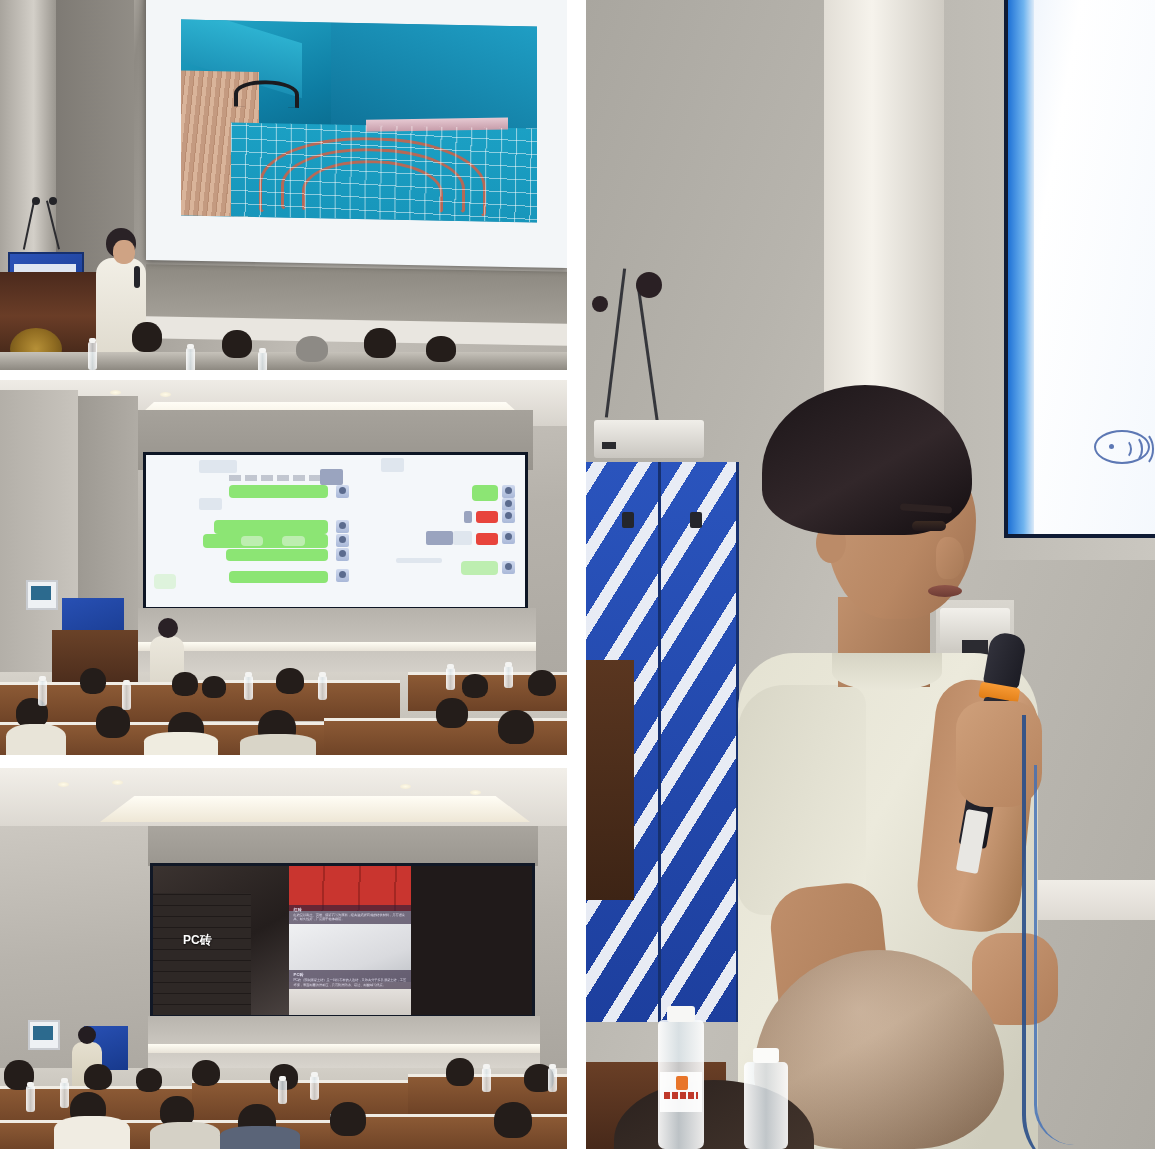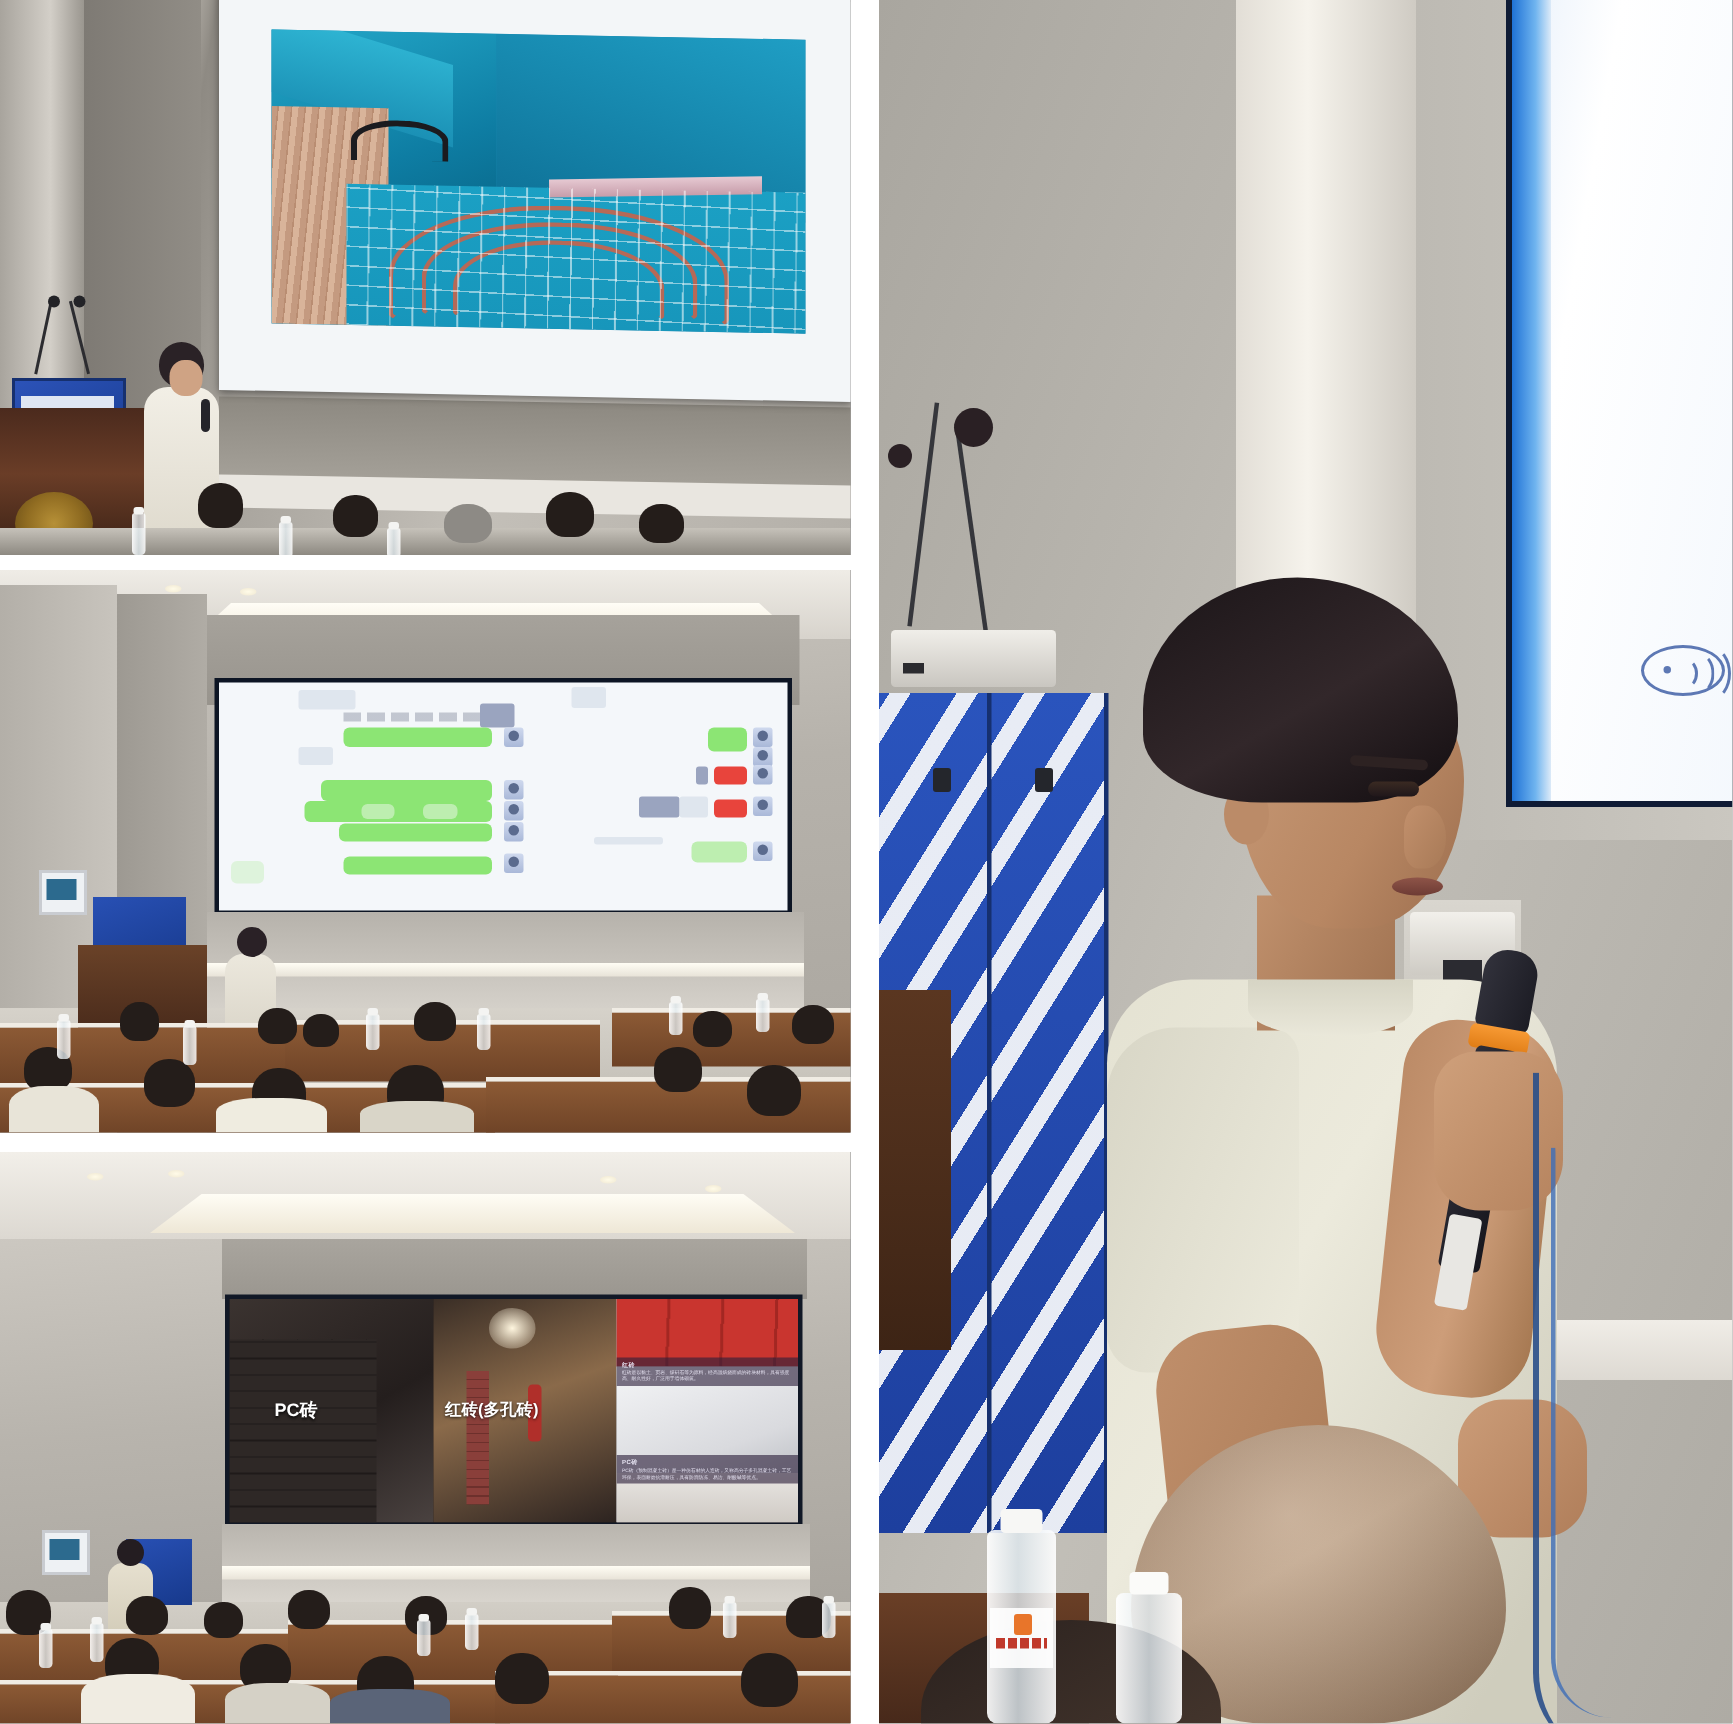--- a/index.html
+++ b/index.html
@@ -438,26 +438,20 @@
     <div class="p3-panelbank"></div>
 
     <div class="p3-led">
       <div class="p3-ledinner">
 
         <div class="bk-col bk-1">
           <div class="blocks"></div>
           <div class="bk-label" style="left:22%;top:44%;font-size:12px;">PC砖</div>
         </div>
 
-        <div class="bk-col bk-2">
-          <div class="glow"></div>
-          <div class="col"></div>
-          <div class="person"></div>
-          <div class="bk-label" style="left:6%;top:44%;font-size:11px;">红砖(多孔砖)</div>
-        </div>
 
         <div class="bk-col bk-3">
           <div class="redbricks"></div>
           <div class="tilepanel"></div>
           <div class="tilepanel2"></div>
           <div class="bk-cap" style="top:26%;">
             <span class="t">红砖</span>
             <span class="d">红砖是以黏土、页岩、煤矸石等为原料，经高温焙烧而成的砖块材料，具有强度高、耐久性好，广泛用于墙体砌筑。</span>
           </div>
           <div class="bk-cap" style="top:70%;">

